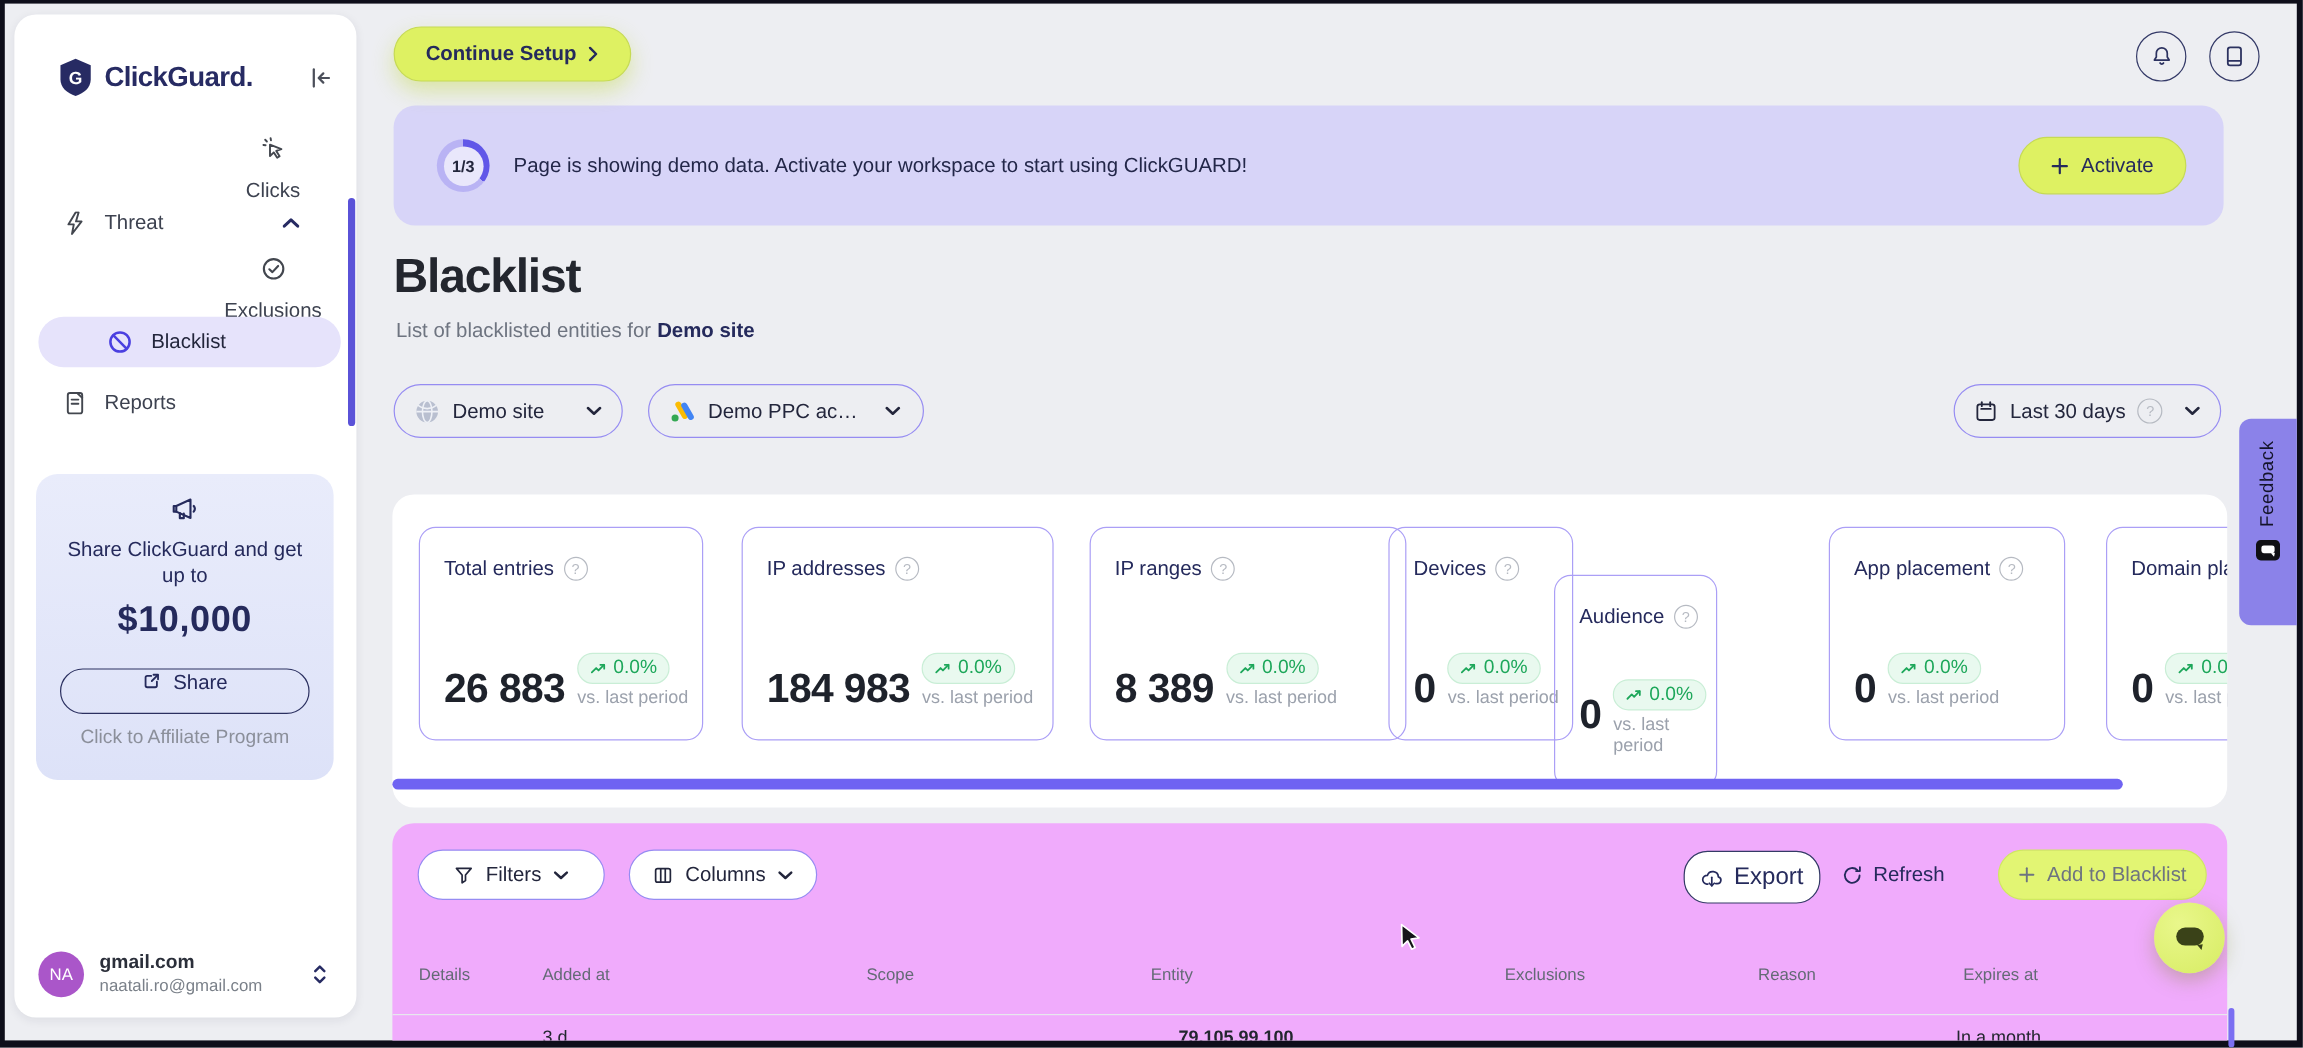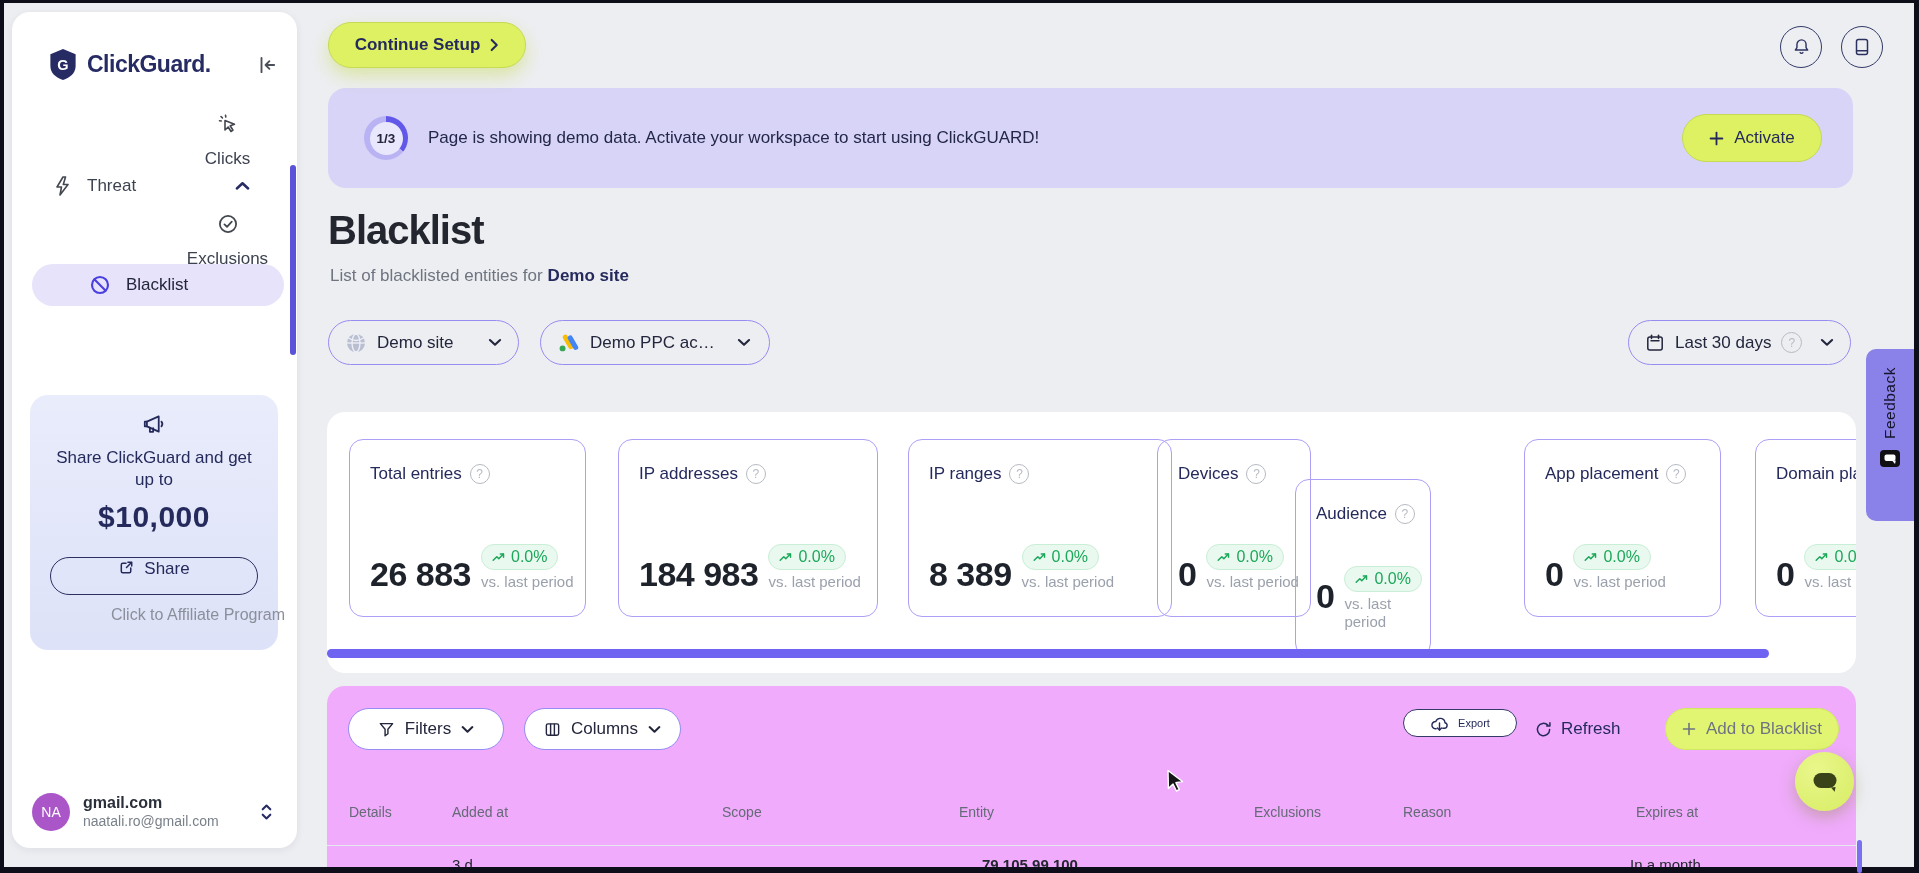--- a/index.html
+++ b/index.html
@@ -26,21 +26,21 @@
   .nav-exclusions{top:202px;}
   .nav-reports{top:302px;}
   .nav-chevron{position:absolute;left:223px;color:#272b63;}
   .nav-selected{position:absolute;left:20px;top:252px;width:252px;height:42px;background:#e6e3fb;border-radius:21px;display:flex;align-items:center;gap:16px;padding-left:58px;box-sizing:border-box;font-size:17px;color:#23263c;font-weight:500;cursor:pointer;}
   .nav-scrollbar{position:absolute;left:278px;top:153px;width:6px;height:190px;background:#5a52d8;border-radius:3px;}
   .promo{position:absolute;left:18px;top:383px;width:248px;height:255px;border-radius:18px;background:linear-gradient(180deg,#e9ecfb 0%,#dde2f8 100%);text-align:center;color:#252a5c;}
   .promo-ic{margin:16px auto 0;width:26px;color:#252a5c;}
   .promo-text{margin:10px 18px 0;font-size:17px;line-height:1.32;font-weight:500;}
   .promo-amount{margin-top:8px;font-size:30px;font-weight:700;letter-spacing:.5px;}
   .promo-share{position:absolute;left:20px;top:162px;width:208px;height:38px;border:1.6px solid #2b3060;border-radius:20px;background:transparent;display:flex;align-items:flex-start;justify-content:center;gap:9px;font-size:17px;color:#252a5c;cursor:pointer;}
-  .promo-caption{position:absolute;left:0;width:248px;top:211px;font-size:16px;color:#8b8f9a;padding-left:44px;}
+  .promo-caption{position:absolute;left:0;width:248px;top:211px;font-size:16px;color:#8b8f9a;}
   .settings-row{top:682px;}
   .user-row{position:absolute;left:20px;top:772px;width:250px;height:56px;display:flex;align-items:center;cursor:pointer;}
   .avatar{width:38px;height:38px;border-radius:50%;background:#aa56c9;color:#fff;font-size:14px;display:flex;align-items:center;justify-content:center;flex:0 0 auto;}
   .user-txt{margin-left:13px;line-height:1.25;}
   .user-name{font-size:16px;font-weight:700;color:#2b2f3a;}
   .user-email{font-size:14px;color:#7a8089;}
   .user-chevrons{position:absolute;left:228px;color:#272b63;}
 
   
   .btn-lime{background:#def162;border:1.5px solid #c6da54;color:#252a5c;border-radius:24px;display:flex;align-items:center;justify-content:center;gap:10px;font-size:17px;font-weight:700;cursor:pointer;}
@@ -82,26 +82,26 @@
   .delta-col{min-width:0;}
   .badge{display:inline-flex;align-items:center;gap:6px;padding:3px 10px;border-radius:13px;background:#e9f9ef;border:1px solid #c9eed6;color:#1da75a;font-size:16px;white-space:nowrap;}
   .card-note{margin-top:3px;font-size:15px;color:#9ba1ac;line-height:1.25;}
   .cards-scrollbar{position:absolute;left:327px;top:649px;width:1442px;height:9px;background:#6f63f2;border-radius:5px;z-index:2;cursor:pointer;}
 
   
   .table-panel{position:absolute;left:327px;top:686px;width:1529px;height:181px;background:#f0abfc;border-radius:18px 18px 0 0;overflow:hidden;z-index:1;}
   .tool-pill{position:absolute;top:22px;height:42px;border:1.5px solid #968cf2;border-radius:21px;display:flex;align-items:center;justify-content:center;gap:10px;font-size:17px;color:#23263c;background:#fff;box-sizing:border-box;cursor:pointer;}
   .filters-btn{left:21px;width:156px;}
   .columns-btn{left:197px;width:157px;}
-  .export-btn{position:absolute;left:1076px;top:23px;width:114px;height:28px;border:1.5px solid #343b66;border-radius:20px;display:flex;align-items:center;justify-content:center;gap:9px;font-size:11px;color:#252a5c;background:#fff;box-sizing:border-box;cursor:pointer;}
+  .export-btn{position:absolute;left:1076px;top:23px;width:114px;height:44px;border:1.5px solid #343b66;border-radius:20px;display:flex;align-items:center;justify-content:center;gap:9px;font-size:20px;color:#252a5c;background:#fff;box-sizing:border-box;cursor:pointer;}
   .refresh-btn{position:absolute;left:1208px;top:23px;height:40px;display:flex;align-items:center;gap:9px;font-size:17px;color:#252a5c;cursor:pointer;}
   .add-btn{position:absolute;left:1338px;top:22px;width:174px;height:42px;background:#e2f573;border:1.5px solid #cfe95f;border-radius:21px;display:flex;align-items:center;justify-content:center;gap:10px;font-size:17px;color:#6e7480;box-sizing:border-box;cursor:pointer;}
   .th{position:absolute;top:118px;font-size:14px;color:#646a76;}
   .th1{left:22px;} .th2{left:125px;} .th3{left:395px;} .th4{left:632px;}
-  .th5{left:927px;} .th6{left:1076px;text-align:right;} .th7{left:1309px;}
+  .th5{left:927px;} .th6{left:1138px;text-align:right;} .th7{left:1309px;}
   .thead-divider{position:absolute;left:0;top:159px;width:1529px;border-top:1px solid #e7e8ee;}
   .td{position:absolute;top:170px;font-size:15px;color:#23262f;}
   .td-added{left:125px;} .td-entity{left:655px;font-weight:600;} .td-expires{left:1303px;}
 
   
   .feedback-tab{position:absolute;left:1866px;top:349px;width:48px;height:172px;background:#8b82e9;border-radius:10px 0 0 10px;z-index:5;display:flex;flex-direction:column;align-items:center;justify-content:flex-start;gap:10px;padding-top:18px;box-sizing:border-box;cursor:pointer;}
   .feedback-label{writing-mode:vertical-rl;transform:rotate(180deg);font-size:15.5px;color:#14142a;letter-spacing:.5px;}
   .chat-fab{position:absolute;left:1795px;top:752px;width:59px;height:59px;border-radius:50%;background:radial-gradient(circle at 35% 30%,#e9f78b,#d7ec63);box-shadow:0 6px 16px rgba(120,130,40,.35);display:flex;align-items:center;justify-content:center;z-index:6;cursor:pointer;}
   .table-scrollbar{position:absolute;left:1857px;top:840px;width:5px;height:33px;background:#7b6ff2;border-radius:3px;z-index:4;cursor:pointer;}
   .cursor-ptr{position:absolute;left:1163px;top:768px;z-index:9;pointer-events:none;}
@@ -168,20 +168,31 @@
   <div class="nav-selected">
     <span>
       <svg width="20" height="20" viewBox="0 0 18 18" fill="none" stroke="#4a3fe0" stroke-width="1.9" stroke-linecap="round">
           <circle cx="9" cy="9" r="7.2"></circle>
           <line x1="4.1" y1="4.1" x2="13.9" y2="13.9"></line>
         </svg>
     </span>
     <span>Blacklist</span>
   </div>
 
+  <div class="nav-item toplvl nav-reports">
+    <span class="ic">
+      <svg width="19" height="20" viewBox="0 0 18 20" fill="none" stroke="currentColor" stroke-width="1.6" stroke-linecap="round" stroke-linejoin="round">
+          <rect x="3" y="1.5" width="12" height="17" rx="1.8"></rect>
+          <line x1="6.2" y1="7" x2="11.8" y2="7"></line>
+          <line x1="6.2" y1="10.5" x2="11.8" y2="10.5"></line>
+          <path d="M11 1.8 L15 5.5"></path>
+        </svg>
+    </span>
+    <span>Reports</span>
+  </div>
 
   <div class="nav-scrollbar"></div>
 
   <div class="promo">
     <div class="promo-ic">
       <svg width="26" height="26" viewBox="0 0 22 22" fill="none" stroke="currentColor" stroke-width="1.5" stroke-linecap="round" stroke-linejoin="round">
           <path d="M5 9 L15 4.5 V17.5 L5 13 Z"></path>
           <path d="M5 9 H3.2 V13 H5"></path>
           <path d="M7.5 14 v3.6 h2.8 v-3.2"></path>
           <path d="M17.3 9 a3.2 3.2 0 0 1 0 4"></path>

